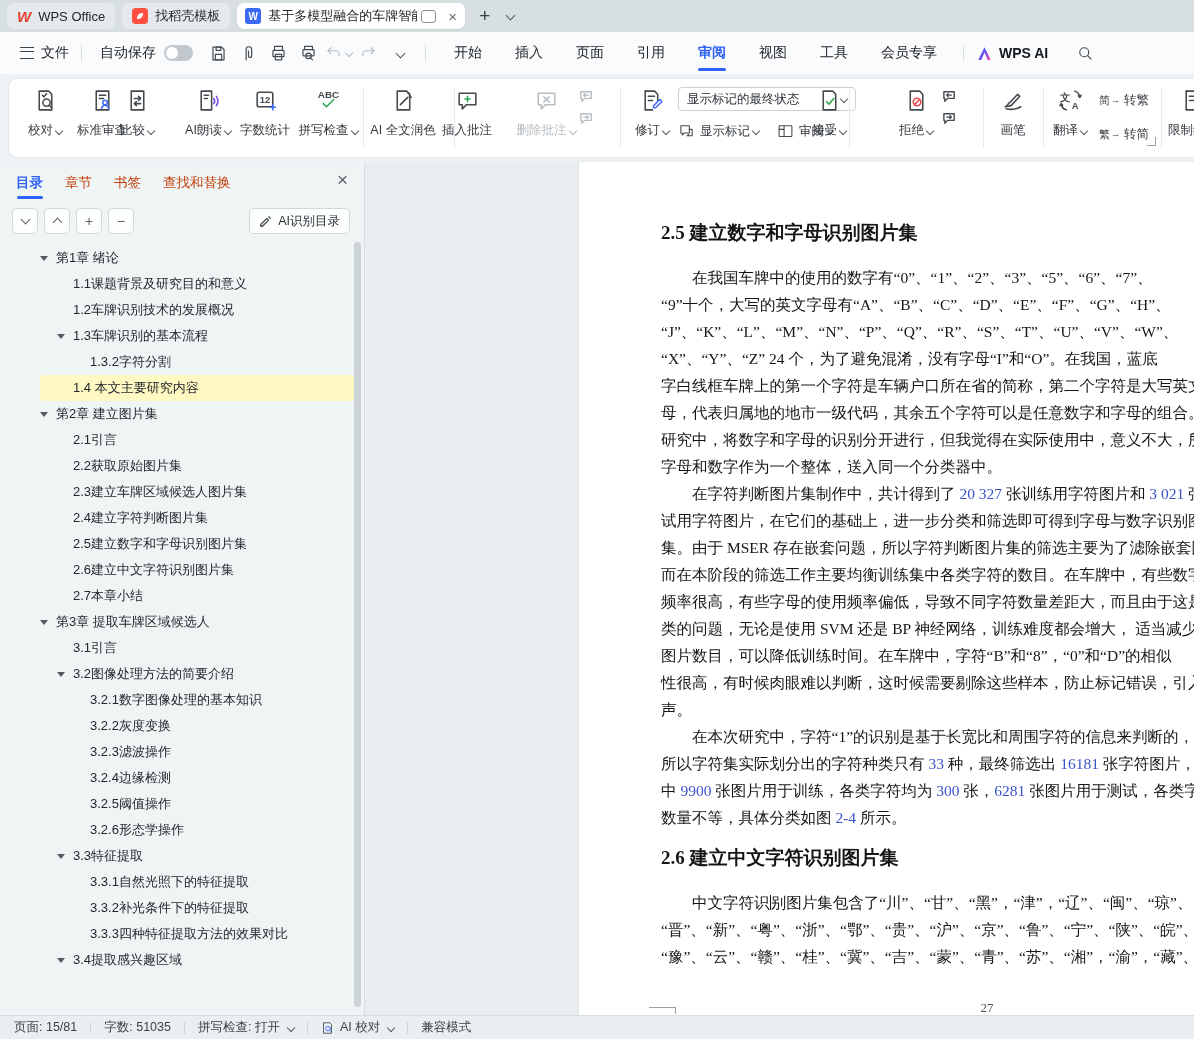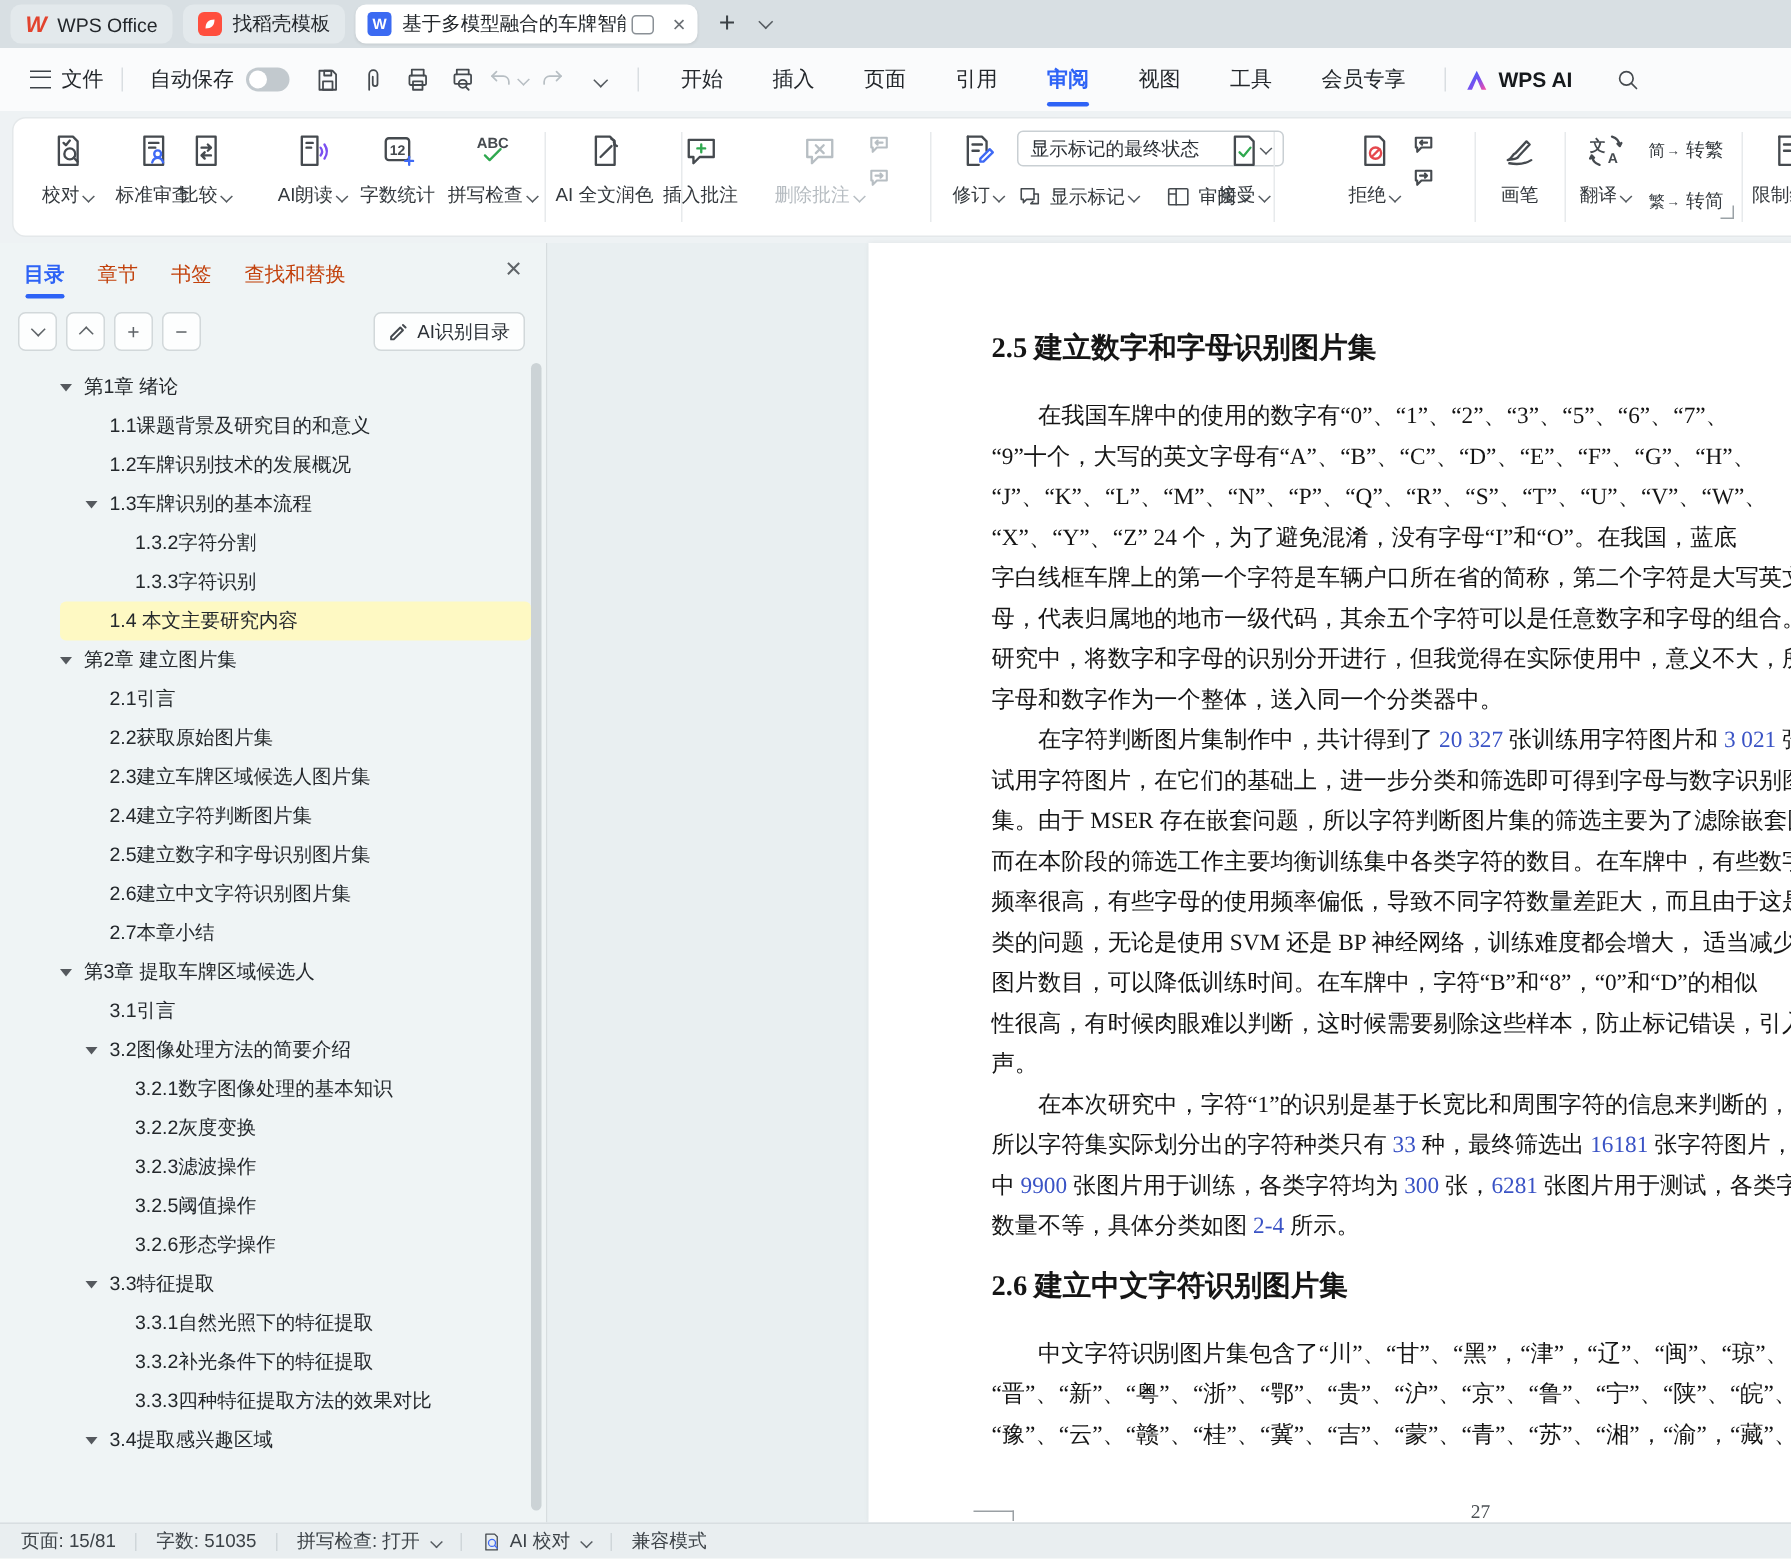--- a/index.html
+++ b/index.html
@@ -555,26 +555,20 @@
         </div>
 
 
         <div class="toc-row lvl3">
           <span class="tri-w" style="visibility: hidden;">
             <span class="tri"></span>
           </span>
           <span class="toc-label">1.3.2字符分割</span>
         </div>
 
-        <div class="toc-row lvl3">
-          <span class="tri-w" style="visibility: hidden;">
-            <span class="tri"></span>
-          </span>
-          <span class="toc-label">1.3.3字符识别</span>
-        </div>
 
         <div class="toc-row lvl2 sel active">
           <span class="tri-w" style="visibility: hidden;">
             <span class="tri"></span>
           </span>
           <span class="toc-label">1.4 本文主要研究内容</span>
         </div>
 
         <div class="toc-row lvl1">
           <span class="tri-w">
@@ -667,20 +661,26 @@
           <span class="toc-label">3.2.2灰度变换</span>
         </div>
 
         <div class="toc-row lvl3">
           <span class="tri-w" style="visibility: hidden;">
             <span class="tri"></span>
           </span>
           <span class="toc-label">3.2.3滤波操作</span>
         </div>
 
+        <div class="toc-row lvl3">
+          <span class="tri-w" style="visibility: hidden;">
+            <span class="tri"></span>
+          </span>
+          <span class="toc-label">3.2.4边缘检测</span>
+        </div>
 
         <div class="toc-row lvl3">
           <span class="tri-w" style="visibility: hidden;">
             <span class="tri"></span>
           </span>
           <span class="toc-label">3.2.5阈值操作</span>
         </div>
 
         <div class="toc-row lvl3">
           <span class="tri-w" style="visibility: hidden;">

